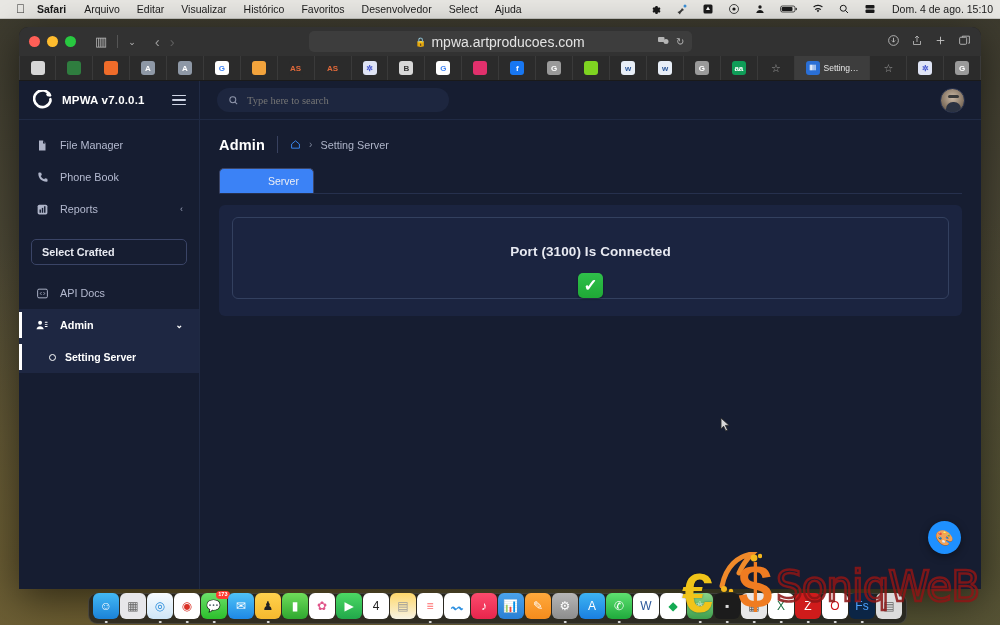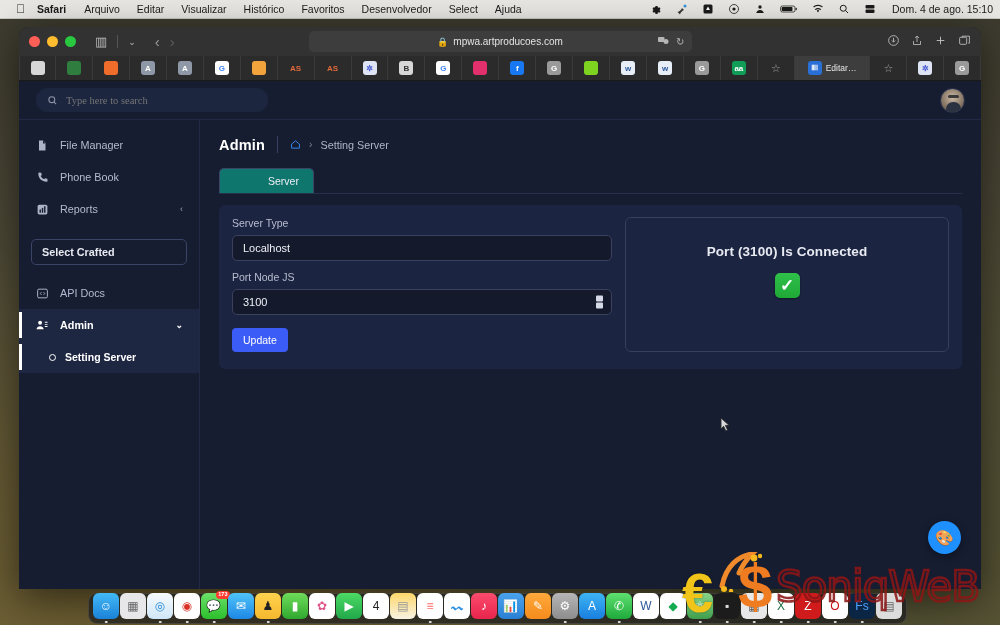--- a/index.html
+++ b/index.html
@@ -57,21 +57,21 @@
   .nav-group{ display:flex; align-items:center; gap:10px; margin-left:14px;}
   .nav-arrow{ color:#9b9b9b; font-size:15px; font-weight:300;}
   .nav-arrow.dim{ color:#5d5d5d;}
   .addrwrap{ position:absolute; left:0; right:0; display:flex; justify-content:center; pointer-events:none;}
   .addrbar{
     width:383px; height:21px; background:#3d3d3d; border-radius:5px;
     display:flex; align-items:center; justify-content:center; position:relative;
     pointer-events:auto;
   }
   .addrbar .lock{ font-size:9px; color:#c5c5c5; margin-right:5px;}
-  .addrbar .url{ font-size:10px; color:#e3e3e3;}
+  .addrbar .url{ font-size:14px; color:#e3e3e3;}
   .addrbar .right-ic{ position:absolute; right:7px; display:flex; gap:7px; align-items:center; color:#b5b5b5; font-size:10px;}
   .tb-right{ margin-left:auto; display:flex; align-items:center; gap:11px; color:#c2c2c2; font-size:13px;}
 
   
   .tabstrip{
     height:25px; background:#2b2b2b; display:flex; align-items:stretch;
     border-bottom:1px solid #1a1a1a;
   }
   .tabitem{
     width:41px; display:flex; align-items:center; justify-content:center;
@@ -137,21 +137,21 @@
   .content{ flex:1; background:#161d31; position:relative; padding:16px 19px 0 19px;}
   .crumbrow{ display:flex; align-items:center; gap:12px; }
   .pagetitle{ font-size:14.5px; color:#fff; font-weight:bold; letter-spacing:.2px;}
   .vline{ width:1px; height:17px; background:#38415f;}
   .crumbs{ display:flex; align-items:center; gap:8px; font-size:10.8px; color:#aeb4c8;}
   .homeic{ color:#3b8df9; font-size:11px; display:flex;}
   .crumbarrow{ color:#7c8499; font-size:10px;}
 
   .tabbar{ margin-top:15px; display:flex; border-bottom:1px solid #26304d;}
   .ptab{ padding:6px 14px; font-size:10.5px; color:#eceef5; border:1px solid #3b4straight;}
-  .ptab{ border:1px solid #3c4566; border-bottom:none; border-radius:5px 5px 0 0; background:#0f766e;padding-left:48px;}
+  .ptab{ border:1px solid #3c4566; border-bottom:none; border-radius:5px 5px 0 0; background:#3b82f6;padding-left:48px;}
 
   .panel{
     margin-top:11px; background:#1b2440; border-radius:6px; padding:12px 13px 17px 13px;
     display:flex; gap:13px;
   }
   .formcol{ width:380px; }
   .flabel{ font-size:10.5px; color:#b8bdd0; margin-bottom:6px; display:block;}
   .finput{
     width:100%; height:26px; background:#14192c; border:1px solid #3a4representative;
     border:1px solid #39415f; border-radius:5px; color:#eef0f6; font-size:11px;
@@ -424,36 +424,50 @@
           <span class="favicon" style="background: rgb(154, 154, 154); color: rgb(255, 255, 255);">G</span>
         </div>
         <div class="tabitem">
           <span class="favicon" style="background: rgb(15, 157, 88); color: rgb(255, 255, 255);">aa</span>
         </div>
         <div class="tabitem">
           <span class="star">☆</span>
         </div>
         <div class="tabitem active">
           <span class="favicon" style="background:#2a6fd6;color:#fff;font-size:7px">ⅢⅠ</span>
-          <span class="tlabel">Editar…</span>
+          <span class="tlabel">Setting…</span>
         </div>
         <div class="tabitem">
           <span class="star">☆</span>
         </div>
         <div class="tabitem">
           <span class="favicon" style="background: rgb(223, 228, 245); color: rgb(74, 91, 208);">✲</span>
         </div>
         <div class="tabitem">
           <span class="favicon" style="background: rgb(154, 154, 154); color: rgb(255, 255, 255);">G</span>
         </div>
       </div>
 
     <div class="page">
 
       <div class="appheader">
+        <div class="brand">
+          <span class="logo">
+            <svg viewBox="0 0 24 24" width="20" height="20">
+              <path d="M20.5 6.5A10 10 0 1021 13a9.5 9.5 0 00-.2-2" fill="none" stroke="#fff" stroke-width="3.1" stroke-linecap="round"></path>
+              <circle cx="18.6" cy="5.2" r="2.6" fill="#fff"></circle>
+            </svg>
+          </span>
+          <span class="brandname">MPWA v7.0.0.1</span>
+          <span class="hamb">
+              <i></i>
+              <i></i>
+              <i></i>
+            </span>
+        </div>
 
         <div class="searchwrap">
           <span class="sicon">
             <svg style="width:11px;height:11px;display:block" viewBox="0 0 24 24" fill="none" stroke="#8f96ab" stroke-width="2.2">
                 <circle cx="10.5" cy="10.5" r="6.5"></circle>
                 <path d="M15.4 15.4L20 20"></path>
               </svg>
           </span>
           <input class="searchinput" placeholder="Type here to search" style="">
         </div>
@@ -549,38 +563,20 @@
             </span>
           </div>
 
           <div class="tabbar">
             <div class="ptab">
               <span>Server</span>
             </div>
           </div>
 
           <div class="panel">
-            <div class="formcol">
-              <label class="flabel">Server Type</label>
-              <div class="finput">
-                <span>Localhost</span>
-              </div>
-              <div class="gapy"></div>
-              <label class="flabel">Port Node JS</label>
-              <div class="numwrap">
-                <div class="finput">
-                  <span>3100</span>
-                </div>
-                <span class="spinner">
-                    <i></i>
-                    <i></i>
-                  </span>
-              </div>
-              <button class="updatebtn">Update</button>
-            </div>
 
             <div class="statusbox">
               <div class="statustext">Port (3100) Is Connected</div>
               <div class="checkmark">✓</div>
             </div>
           </div>
 
           <span class="cursor">
             <svg width="11" height="15" viewBox="0 0 11 15">
                 <path d="M1 1l8.2 7.4H5.4l2.2 4.6-1.8.9-2.2-4.7L1 12.1z" fill="#d9d9d9" stroke="#2b2b2b" stroke-width=".9"></path>

